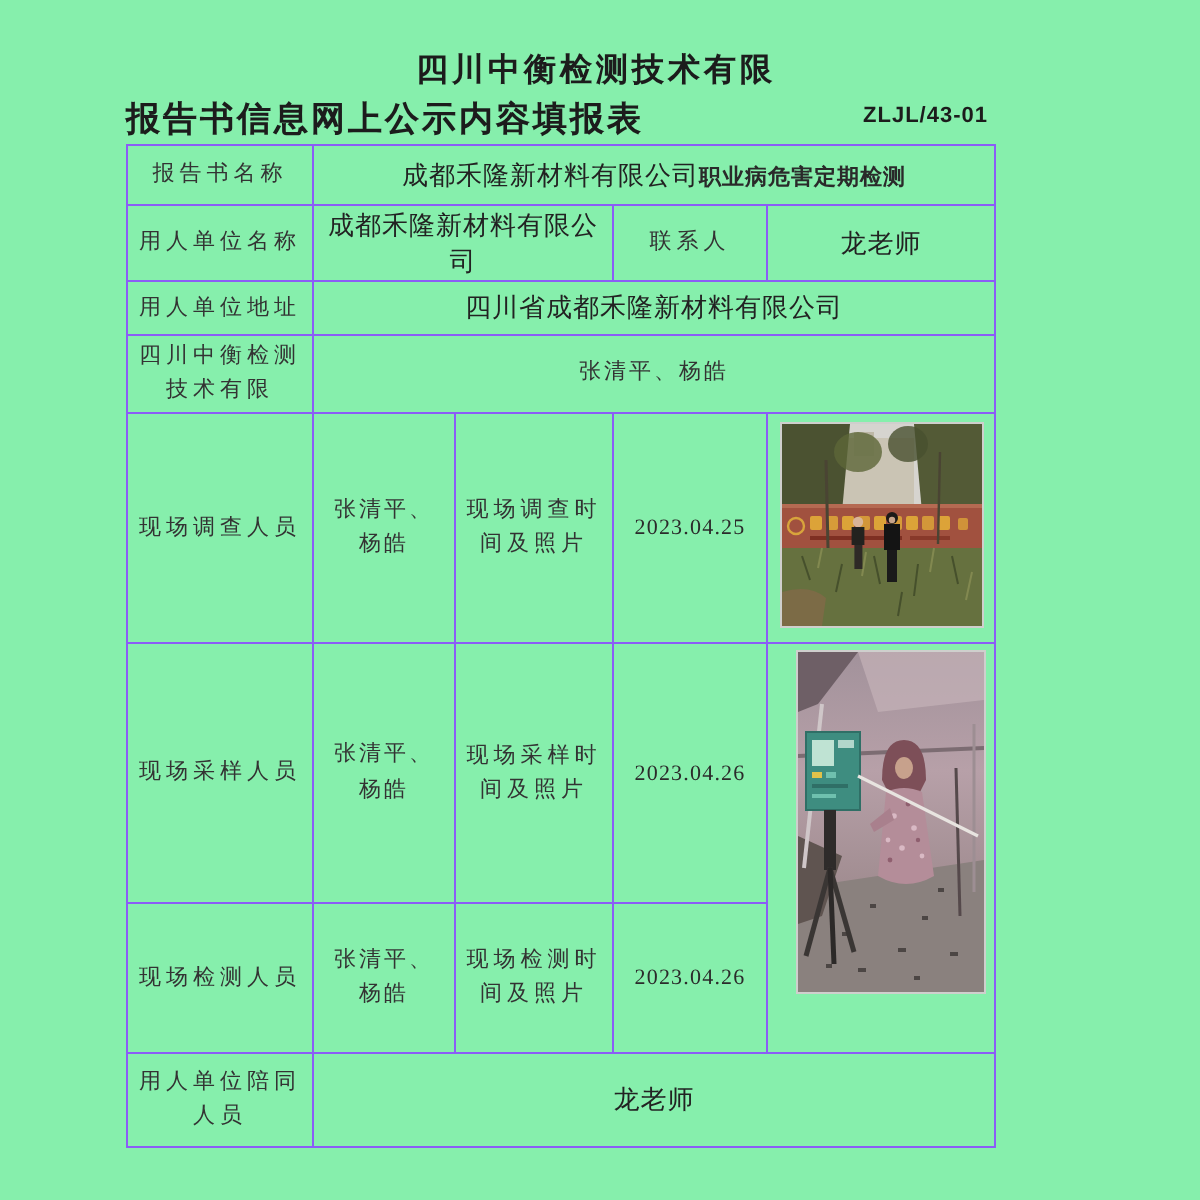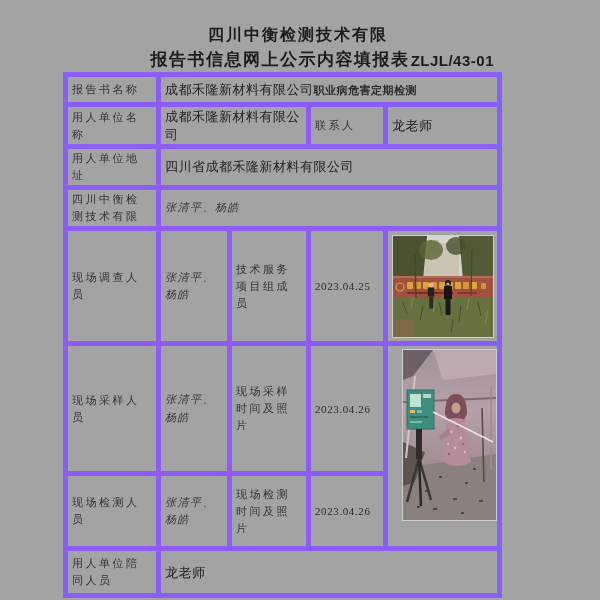--- a/index.html
+++ b/index.html
@@ -1,37 +1,37 @@
 <!DOCTYPE html>
 <html><head>
 <meta charset="utf-8">
 <style>
   html,body{margin:0;padding:0;}
   body{
     width:600px;height:600px;background:#ffffff;position:relative;overflow:hidden;
     font-family:"Liberation Serif", serif;color:#2e2e2e;
   }
-  .page{position:absolute;inset:0;background:#a3a3a3;}
+  .page{position:absolute;inset:0;background:#86efac;}
 
   
   .title-block{position:absolute;left:63px;top:25px;width:434px;}
   .t1{font-family:"Liberation Sans", sans-serif;font-weight:bold;font-size:16px;
       letter-spacing:2px;text-align:center;color:#1c1c1c;transform:translateX(18px);}
   .t2{font-family:"Liberation Sans", sans-serif;font-weight:bold;font-size:17px;
-      letter-spacing:1.5px;text-align:center;color:#1c1c1c;margin-top:2px;}
+      letter-spacing:1.5px;text-align:left;color:#1c1c1c;margin-top:2px;}
   .code{position:absolute;right:3px;top:27px;font-family:"Liberation Sans", sans-serif;
-      font-weight:bold;font-size:15px;letter-spacing:.5px;color:#1c1c1c;}
+      font-weight:bold;font-size:11px;letter-spacing:.5px;color:#1c1c1c;}
 
   
   table.form{position:absolute;left:63px;top:72px;width:434px;border-collapse:collapse;
       table-layout:fixed;}
-  td{border:5px solid #8b5cf6;text-align:left;vertical-align:middle;
+  td{border:1px solid #8b5cf6;text-align:center;vertical-align:middle;
       padding:1px 4px;overflow:hidden;}
   .lbl{font-size:11px;letter-spacing:2.5px;color:#333;line-height:1.55;}
-  .light{font-size:11px;letter-spacing:1.5px;color:#333;line-height:1.6;font-style:italic;}
+  .light{font-size:11px;letter-spacing:1.5px;color:#333;line-height:1.6;}
   .date{font-family:Liberation Serif, serif;font-size:11px;letter-spacing:.6px;
       color:#2b2b2b;}
   .vbold{font-family:"Liberation Sans", sans-serif;font-weight:normal;font-size:13px;
       letter-spacing:.5px;color:#222;line-height:1.35;}
   .vrest{font-family:"Liberation Sans", sans-serif;font-weight:600;font-size:11px;
       letter-spacing:.5px;color:#2a2a2a;}
   td.photo-cell{padding:0;vertical-align:top;}
   .ph{border:1px solid #cfcfcd;display:block;}
   .ph1{margin:4px auto 0 auto;}
   .ph2{margin:3px 0 0 14px;}
@@ -75,21 +75,21 @@
     </tr>
 
     <tr style="height:39px">
       <td class="lbl">四川中衡检测技术有限</td>
       <td colspan="4" class="light">张清平、杨皓</td>
     </tr>
 
     <tr style="height:115px">
       <td class="lbl">现场调查人员</td>
       <td class="light">张清平、杨皓</td>
-      <td class="lbl">技术服务项目组成员</td>
+      <td class="lbl">现场调查时间及照片</td>
       <td class="date">2023.04.25</td>
       <td class="photo-cell">
 
         <svg class="ph ph1" width="100" height="101" viewBox="0 0 100 101" role="img" aria-label="两名人员站在成都禾隆新材料有限公司招牌墙前">
           <rect x="0" y="0" width="100" height="42" fill="#d6d4cf"></rect>
           <rect x="30" y="7" width="36" height="33" fill="#cac4b4"></rect>
           <rect x="36" y="4" width="10" height="12" fill="#bdb7a6"></rect>
           <path d="M0,0 L34,0 L30,44 L0,46 Z" fill="#4b5231"></path>
           <path d="M66,0 L100,0 L100,46 L70,44 Z" fill="#535a36"></path>
           <ellipse cx="38" cy="14" rx="12" ry="10" fill="#5d6638" opacity=".8"></ellipse>

